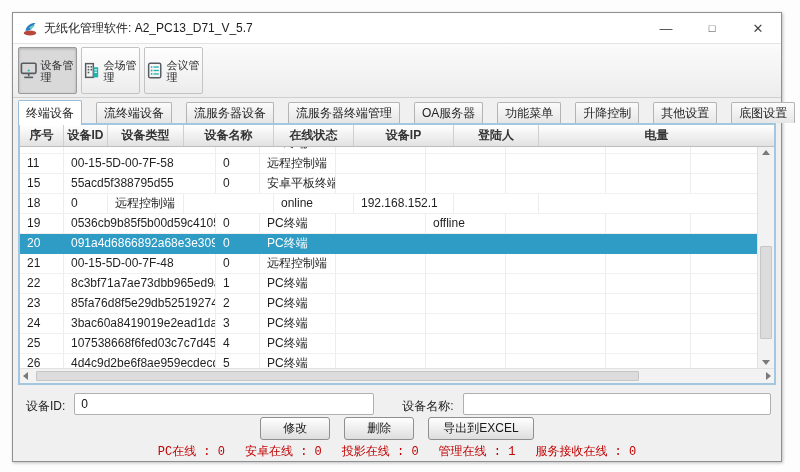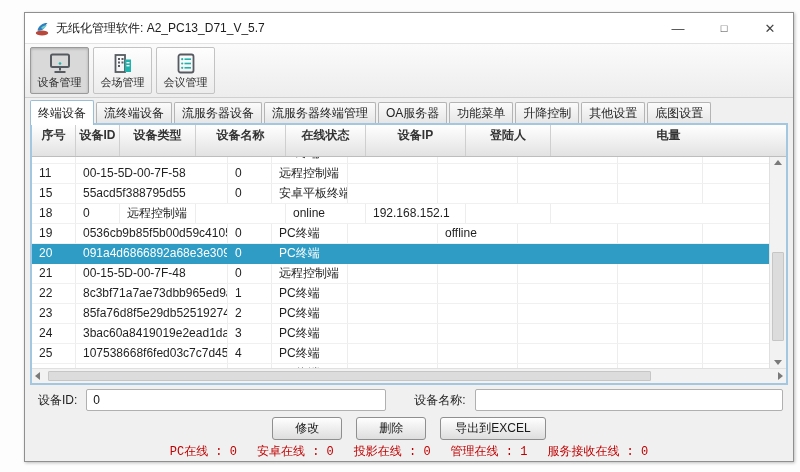--- a/index.html
+++ b/index.html
@@ -1,55 +1,55 @@
 <!DOCTYPE html>
 <html><head>
 <meta charset="utf-8">
 <style>
   * { box-sizing: border-box; margin: 0; padding: 0; }
   html,body { width:800px; height:472px; background:#fdfdfd;
     font-family:"Liberation Sans","DejaVu Sans",sans-serif; overflow:hidden; }
 
-  .window { position:absolute; left:24px; top:12px; width:770px; height:450px;
+  .window { position:absolute; left:12px; top:12px; width:770px; height:450px;
     background:#f0f0f0; border:1px solid #8f8f8f; box-shadow:1px 1px 3px rgba(0,0,0,.25);
     display:flex; flex-direction:column; }
 
   
   .titlebar { height:30px; background:#ffffff; display:flex; align-items:center;
     padding-left:9px; flex:0 0 auto; }
   .title-text { font-size:12px; color:#1c1c1c; margin-left:6px; }
   .win-controls { margin-left:auto; display:flex; height:100%; }
   .win-btn { width:46px; height:100%; display:flex; align-items:center; justify-content:center;
     color:#444; font-size:13px; cursor:default; }
   .win-btn.max span { font-size:11px; }
 
   
   .toolbar { height:55px; background:linear-gradient(#fbfbfb,#ededed);
     border-top:1px solid #e3e3e3; border-bottom:1px solid #cfcfcf;
     display:flex; align-items:center; padding:3px 5px; gap:4px; flex:0 0 auto; }
-  .tool-btn { width:59px; height:47px; display:flex; flex-direction:column; align-items:center;
+  .tool-btn { width:59px; height:47px; display:flex; flex-direction:row; align-items:center;
     justify-content:center; gap:2px; font-size:11px; color:#2c2c2c;
     background:linear-gradient(#fefefe,#ececec); border:1px solid #c3c3c3; border-radius:2px; }
   .tool-btn.active { background:#d9d9d9; border-color:#9a9a9a;
     box-shadow:inset 0 1px 3px rgba(0,0,0,.2); }
   .tool-label { line-height:12px; }
 
   
   .tabbar { display:flex; align-items:flex-end; height:25px; padding-left:5px;
     flex:0 0 auto; position:relative; z-index:2; }
   .tab { height:21px; line-height:20px; padding:0 7px; font-size:12px; color:#222;
     background:linear-gradient(#fbfbfb,#e6e6e6); border:1px solid #b4b4b4; border-bottom:none;
-    border-radius:2px 2px 0 0; margin-right:2px; white-space:nowrap; }
+    border-radius:2px 2px 0 0; margin-right:14px; white-space:nowrap; }
   .tab.active { height:25px; line-height:24px; background:#fff; position:relative;
     margin-bottom:-2px; border-color:#9bbdd6; z-index:3; }
 
   
   .table-panel { margin:0 5px; border:2px solid #a3c7e0; background:#fff; flex:1 1 auto;
     display:flex; flex-direction:column; min-height:0; }
-  .thead { display:flex; height:32px; background:linear-gradient(#ffffff,#e2e2e2);
+  .thead { display:flex; height:22px; background:linear-gradient(#ffffff,#e2e2e2);
     border-bottom:1px solid #bdbdbd; flex:0 0 auto;justify-content:space-between; }
   .th { font-size:12px; font-weight:bold; color:#333; text-align:center; line-height:21px;
     border-right:1px solid #cfcfcf; overflow:hidden; white-space:nowrap; }
   .tbody-wrap { display:flex; flex:1 1 auto; min-height:0; }
   .rows { flex:1 1 auto; overflow:hidden; position:relative; }
   .tr { display:flex; height:20px; line-height:19px; border-bottom:1px solid #f0f0f0; background:#fff; }
   .rows .tr:first-child { margin-top:-13px; }
   .td { font-size:12px; color:#1f1f1f; padding-left:7px; border-right:1px solid #ededed;
     overflow:hidden; white-space:nowrap; }
   .tr.selected { background:#2E9CC4; border-bottom-color:#2E9CC4;align-items:center; }
@@ -69,21 +69,21 @@
     display:flex; align-items:center; justify-content:space-between; padding:0 3px; position:relative; }
   .hthumb { position:absolute; left:16px; top:2px; bottom:2px; width:80%; background:#dcdcdc;
     border:1px solid #c6c6c6; border-radius:1px; }
   .arr { width:0; height:0; }
   .arr-up { border-left:4px solid transparent; border-right:4px solid transparent; border-bottom:5px solid #7a7a7a; }
   .arr-down { border-left:4px solid transparent; border-right:4px solid transparent; border-top:5px solid #7a7a7a; }
   .arr-left { border-top:4px solid transparent; border-bottom:4px solid transparent; border-right:5px solid #7a7a7a; }
   .arr-right { border-top:4px solid transparent; border-bottom:4px solid transparent; border-left:5px solid #7a7a7a; }
 
   
-  .form-row { height:30px; display:flex; align-items:center; padding:0 10px 0 13px; flex:0 0 auto; }
+  .form-row { height:30px; display:flex; align-items:flex-end; padding:0 10px 0 13px; flex:0 0 auto; }
   .form-label { font-size:12px; color:#222; white-space:nowrap; }
   .form-row input { height:22px; border:1px solid #b0b0b0; background:#fff; font-size:12px;
     padding:0 6px; font-family:inherit; color:#111; border-radius:2px; }
   .inp-id { width:300px; margin-left:9px; }
   .lbl-name { margin-left:28px; }
   .inp-name { flex:1; margin-left:9px; }
 
   .actions { height:26px; display:flex; align-items:center; justify-content:center; gap:14px; flex:0 0 auto; }
   .btn { min-width:70px; height:23px; padding:0 14px; font-size:12px; color:#1a1a1a;
     background:linear-gradient(#fefefe,#dedede); border:1px solid #8f8f8f; border-radius:3px;

